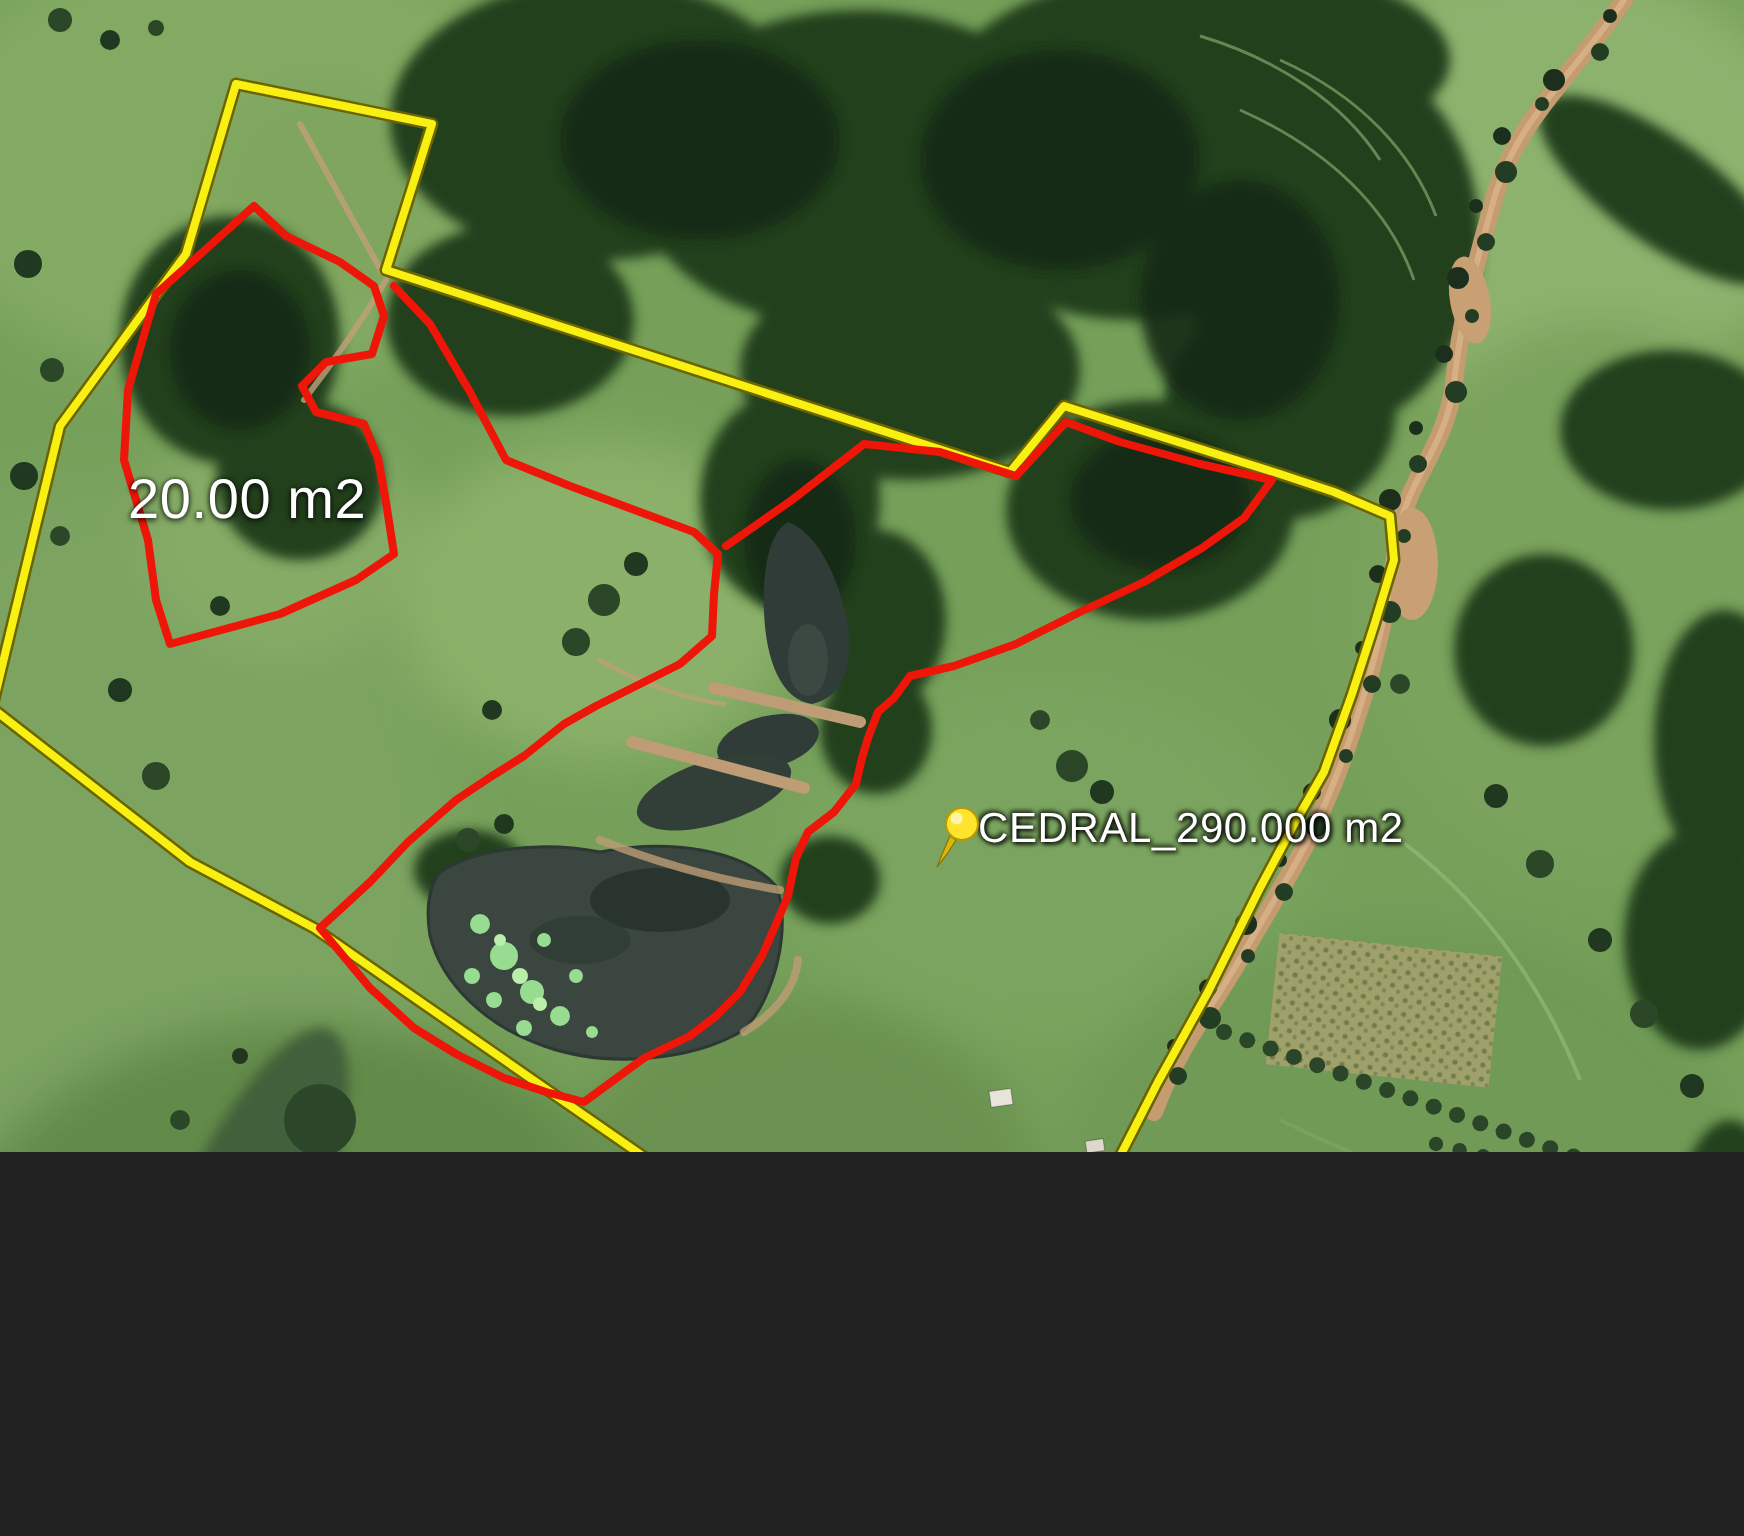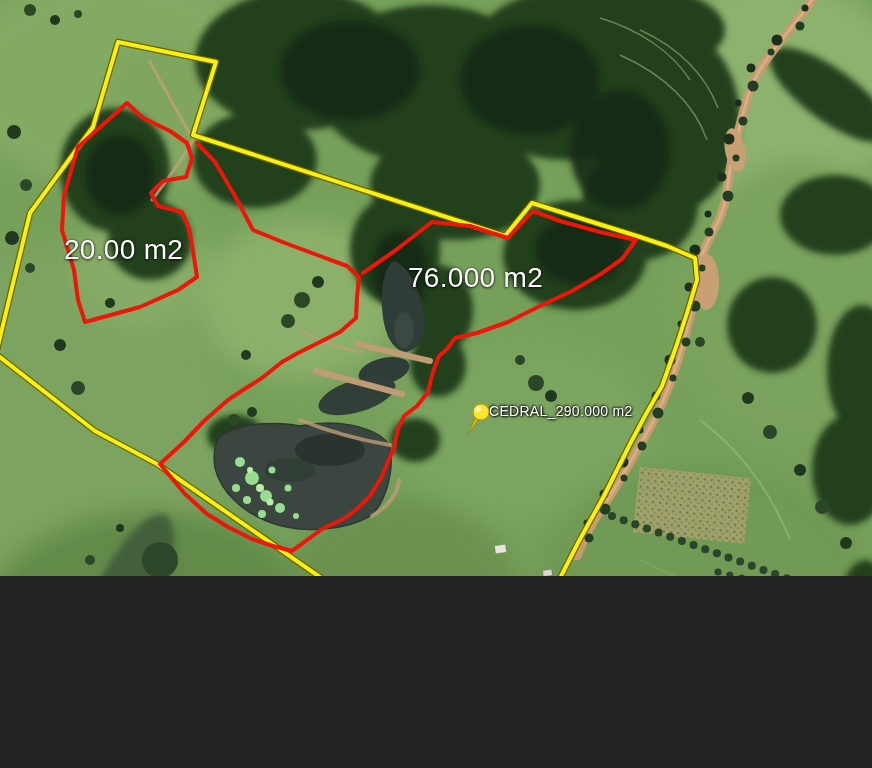--- a/index.html
+++ b/index.html
@@ -8,21 +8,21 @@
     font-family:"Liberation Sans",sans-serif;
     background:#76a05a;
   }
   .stage svg.terrain{position:absolute;left:0;top:0;}
   .map-label{
     position:absolute;color:#fff;white-space:nowrap;
     text-shadow:0 1px 3px rgba(0,0,0,.8),0 0 2px rgba(0,0,0,.55);
     letter-spacing:.3px;line-height:1;
   }
   .label-area{font-size:28px;}
-  .label-pin{font-size:14px;text-shadow:1px 1px 2px #000,-1px -1px 2px rgba(0,0,0,.7),0 0 3px rgba(0,0,0,.8);}
+  .label-pin{font-size:21px;text-shadow:1px 1px 2px #000,-1px -1px 2px rgba(0,0,0,.7),0 0 3px rgba(0,0,0,.8);}
   .pushpin{position:absolute;left:466px;top:403px;width:28px;height:34px;}
   .watermark{
     position:absolute;left:754px;top:673px;width:74px;height:56px;
     background:rgba(243,243,238,.42);border-radius:50%;
     transform:rotate(-14deg);
     box-shadow:2px 3px 6px rgba(30,30,30,.25);
     display:flex;align-items:center;justify-content:center;
   }
   .watermark span{
     font-size:46px;font-weight:700;color:rgba(255,255,255,.95);
@@ -354,21 +354,20 @@
       <path d="M118,42 L216,62 L193,135 L505,236 L532,203 L570,215 L640,237 L667,246 L695,258 L697,280 L687,313 L676,347 L662,386 L646,414 L630,444 L612,480 L604,496 L579,541 L557,584 L535,635 L520,672 L507,710 L430,657 L330,584 L157,464 L95,431 L-4,354 L30,213 L93,127 Z" stroke="#6b6400" stroke-width="6.5"></path>
       <path d="M118,42 L216,62 L193,135 L505,236 L532,203 L570,215 L640,237 L667,246 L695,258 L697,280 L687,313 L676,347 L662,386 L646,414 L630,444 L612,480 L604,496 L579,541 L557,584 L535,635 L520,672 L507,710 L430,657 L330,584 L157,464 L95,431 L-4,354 L30,213 L93,127 Z" stroke="#f8ef13" stroke-width="4"></path>
 
       <path d="M127,103 L143,118 L170,131 L187,143 L192,158 L186,177 L163,181 L151,193 L158,206 L182,212 L189,229 L193,251 L197,277 L178,290 L140,307 L85,322 L78,300 L74,270 L62,230 L64,195 L78,147 Z" stroke="#ee1509" stroke-width="4"></path>
 
       <path d="M197,143 L215,162 L235,196 L253,230 L285,243 L320,256 L347,266 L359,277 L357,297 L356,318 L340,332 L320,342 L298,353 L282,362 L262,378 L246,388 L228,400 L204,421 L185,441 L160,464 L185,494 L207,514 L228,527 L252,539 L273,546 L292,551 L322,529 L345,518 L358,508 L370,496 L381,478 L388,462 L394,448 L398,429 L404,416 L417,406 L428,392 L431,379 L434,369 L439,356 L447,349 L455,338 L477,333 L508,322 L540,306 L572,291 L601,274 L622,259 L636,240 L600,232 L560,221 L533,211 L508,238 L470,226 L432,222 L396,250 L363,273" stroke="#ee1509" stroke-width="4"></path>
     </g>
   </svg>
 
   <div class="map-label label-area" style="left:64px;top:236px;">20.00 m2</div>
-  <div class="map-label label-area" style="left:408px;top:264px;">76.000 m2</div>
   <div class="map-label label-pin" style="left:489px;top:404px;">CEDRAL_290.000 m2</div>
 
   <svg class="pushpin" viewBox="0 0 28 34">
     <path d="M9,15 Q5,24 2.5,30.5 Q8,24 12,17 Z" fill="#d8b80a" stroke="#8a7400" stroke-width=".6"></path>
     <circle cx="15" cy="9" r="8" fill="#ffe42e" stroke="#b89a00" stroke-width="1"></circle>
     <circle cx="12.3" cy="6.3" r="3" fill="#fff8c0" opacity=".85"></circle>
   </svg>
 
   <div class="watermark">
     <span>V</span>

